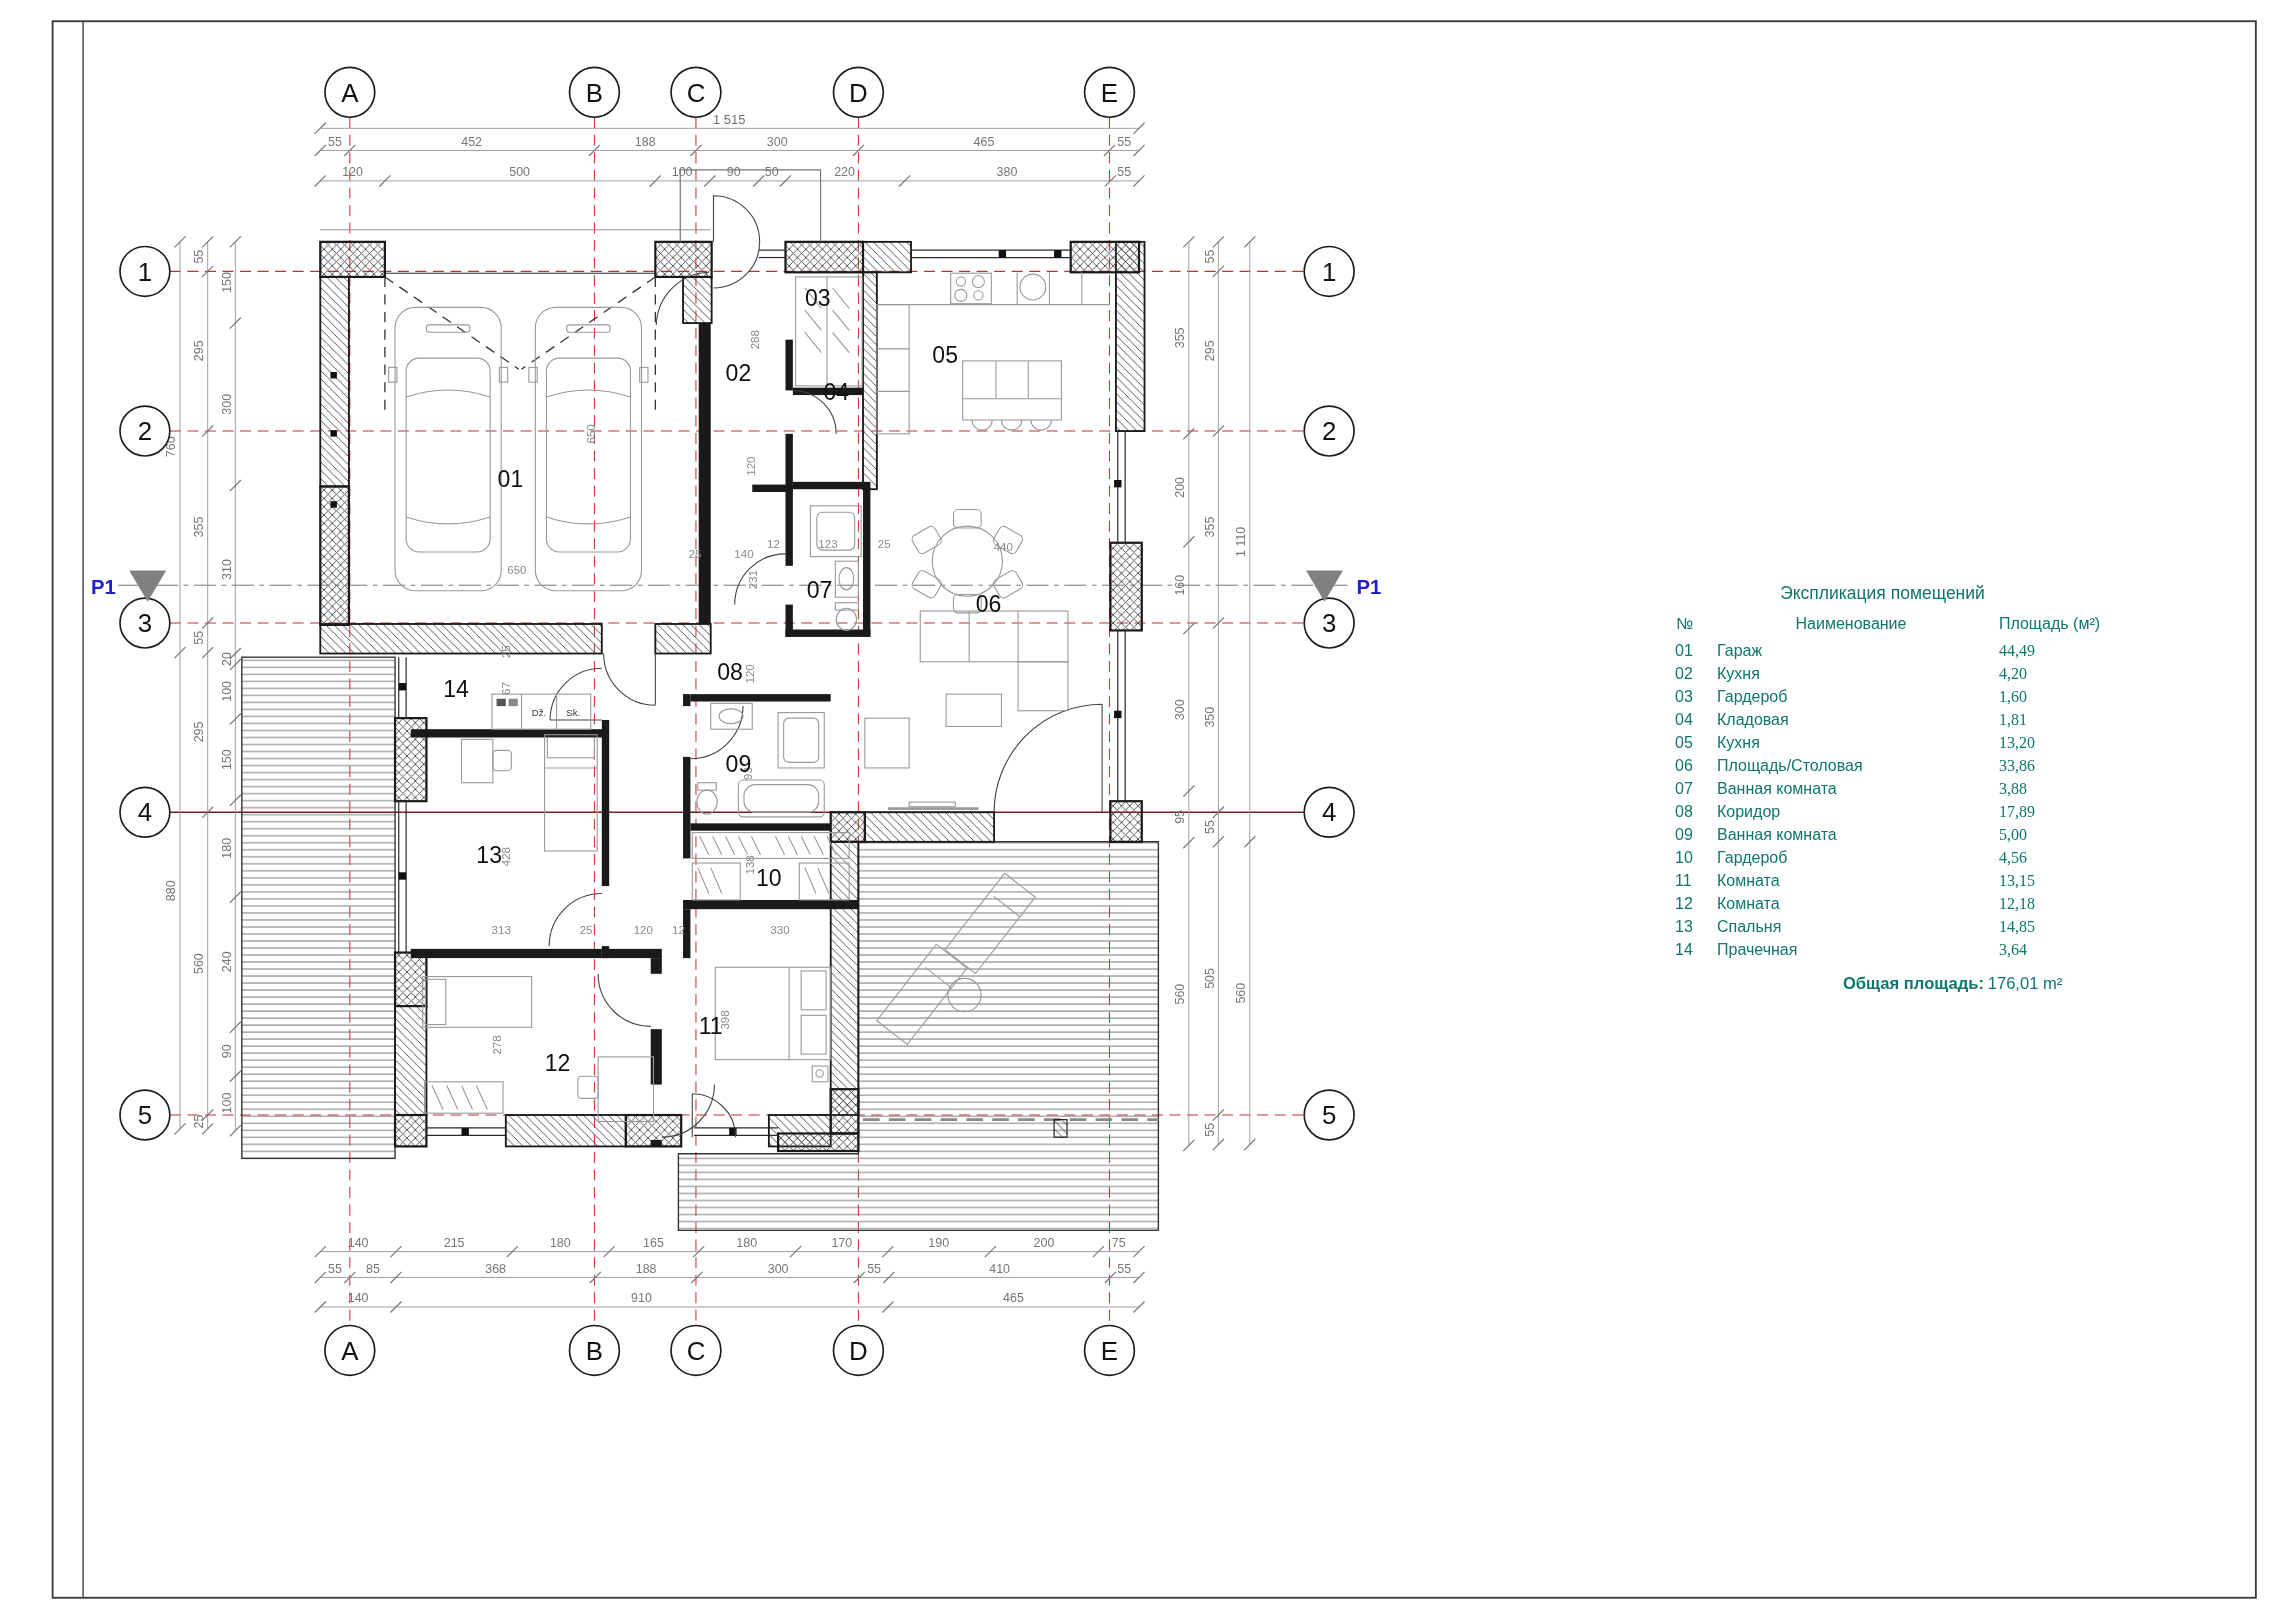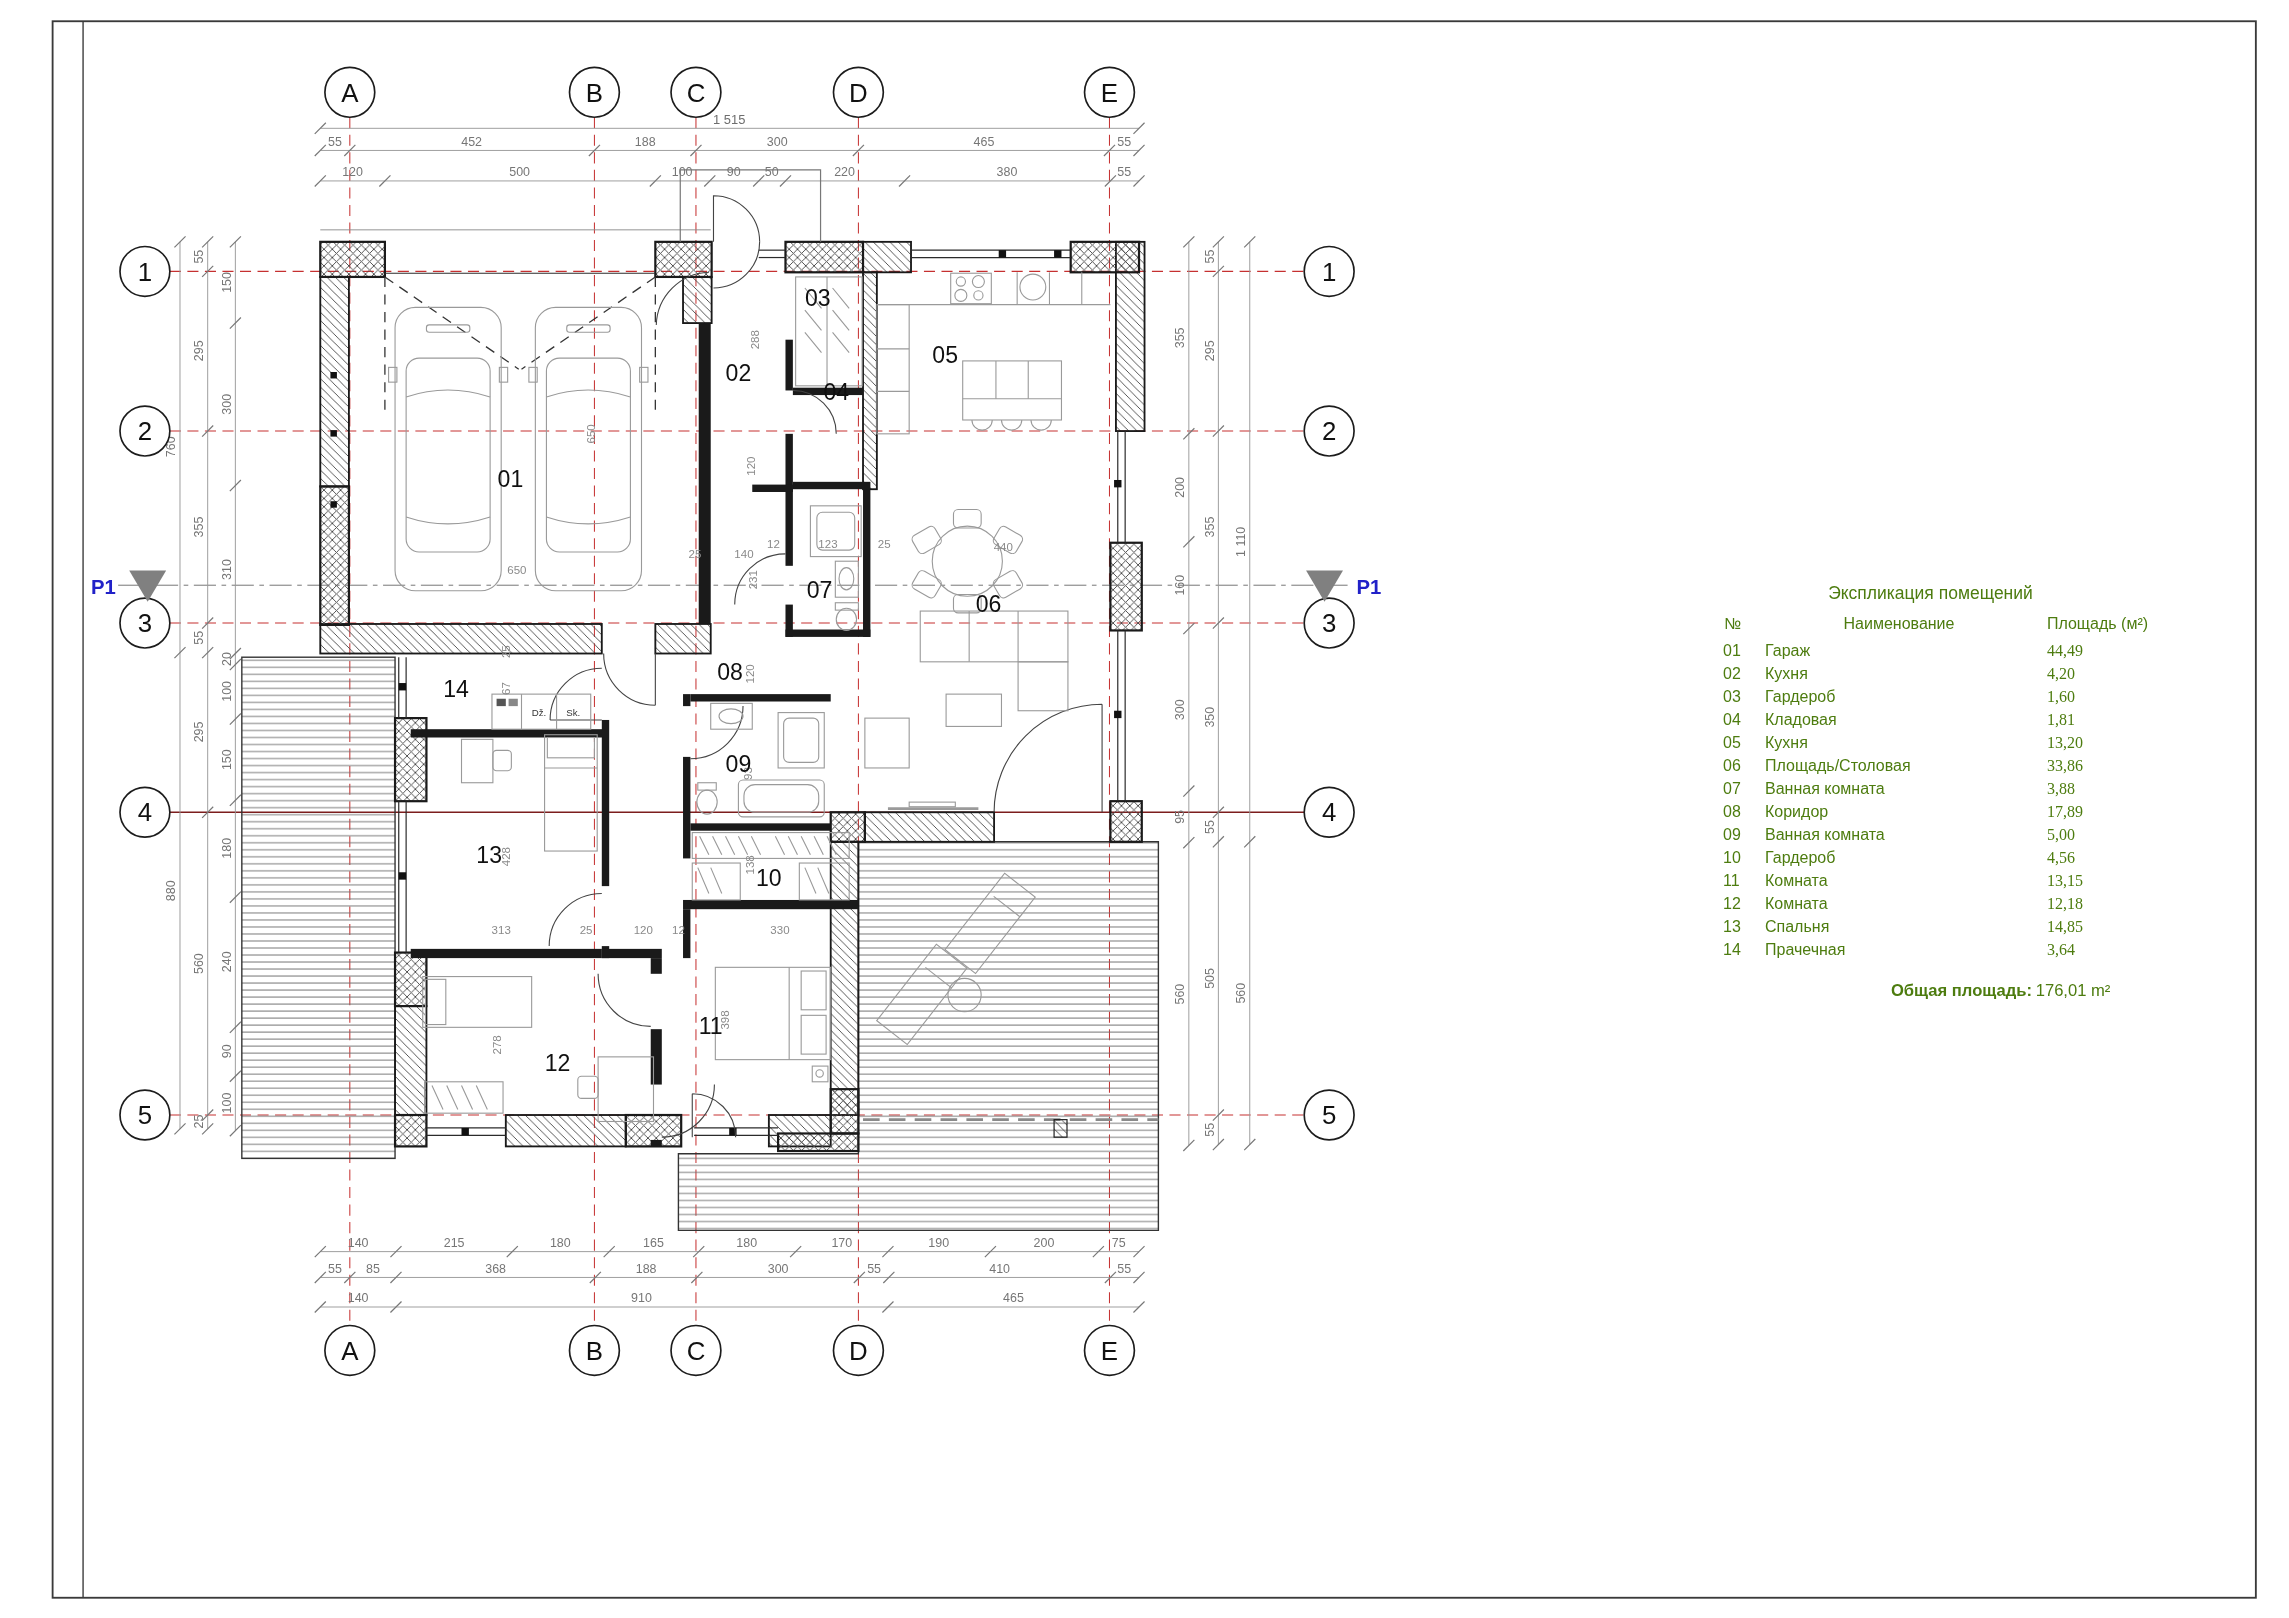--- a/index.html
+++ b/index.html
@@ -8,29 +8,29 @@
   svg{position:absolute;left:0;top:0;}
   svg text{font-family:"Liberation Sans", sans-serif;}
   .dim{font-size:13.5px;fill:#767676;text-anchor:middle;}
   .dimt{font-size:14px;fill:#6e6e6e;text-anchor:middle;}
   .dimi{font-size:12.5px;fill:#8a8a8a;text-anchor:middle;}
   .room{font-size:25px;fill:#101010;text-anchor:middle;}
   .lblsm{font-size:10.5px;fill:#333;text-anchor:middle;}
   .bub{font-size:28px;fill:#111;text-anchor:middle;}
   .p1t{font-size:22px;font-weight:bold;fill:#2121c8;text-anchor:middle;}
 
-  .legend{position:absolute;left:1700px;top:583px;width:461px;color:#4d7c0f;}
+  .legend{position:absolute;left:1652px;top:583px;width:461px;color:#0f766e;}
   .lg-title{font-size:17.5px;text-align:center;margin-bottom:11px;}
   .lg-head{display:grid;grid-template-columns:65px 268px 129px;font-size:16px;margin-bottom:5.5px;}
   .lg-head .h1,.lg-head .h2,.lg-head .h3{text-align:center;}
   .lg-rows{display:block;}
   .lg-row{display:grid;grid-template-columns:65px 268px 129px;font-size:16px;line-height:23px;}
   .lg-row .c1{padding-left:23px;}
   .lg-row .c3{padding-left:14px;font-family:Liberation Serif, serif;}
-  .lg-total{display:flex;font-size:16.6px;margin-top:20px;}
+  .lg-total{display:flex;font-size:16.6px;margin-top:13px;}
   .lg-total .lbl{font-weight:bold;flex:0 0 332px;text-align:right;}
   .lg-total .val{padding-left:3.7px;}
 </style>
 </head>
 <body>
 
 <div class="sheet">
 
 <svg width="2290" height="1619" viewBox="0 0 2481 1754">
   <defs>

